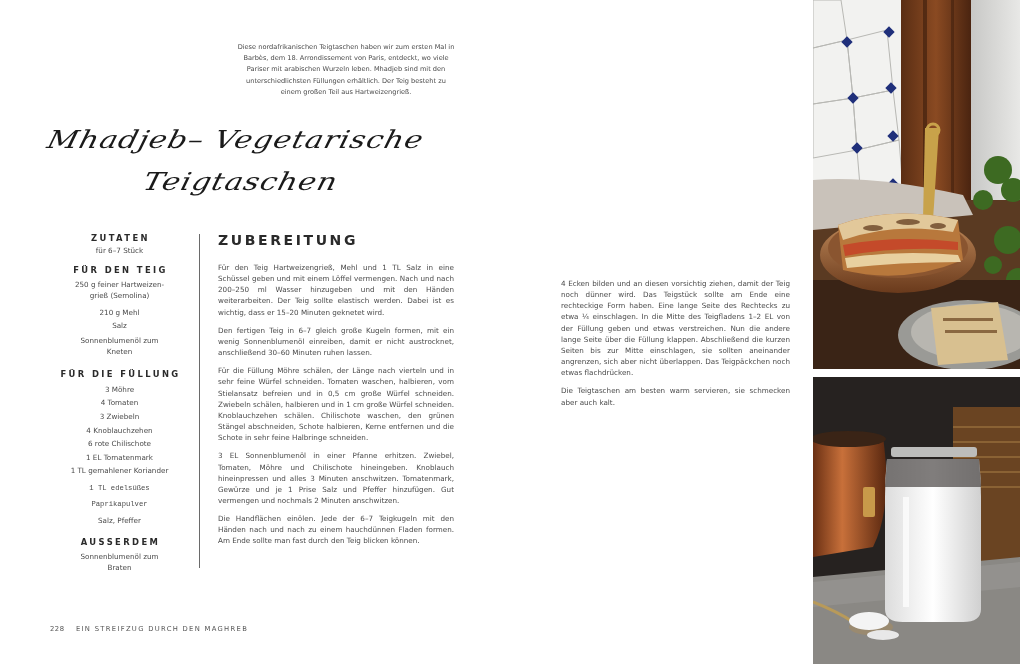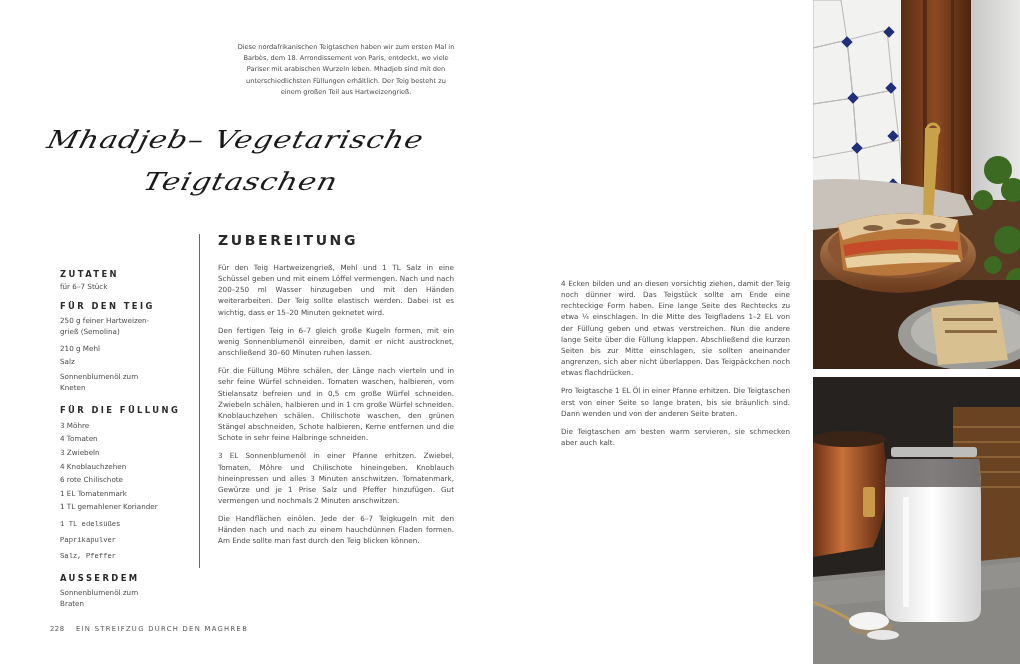--- a/index.html
+++ b/index.html
@@ -13,22 +13,22 @@
 
     .title {
       position: absolute; left: 48px; top: 118px; width: 380px; height: 100px;
       font-family: "DejaVu Serif", serif; font-style: italic; font-weight: 300;
       color: #1a1a1a; letter-spacing: 1px;
     }
     .title .line1 { position: absolute; left: 0; top: 4px; font-size: 30px; transform: skewX(-14deg) scaleY(0.82); transform-origin: left; white-space: nowrap; font-weight: normal; }
     .title .line2 { position: absolute; left: 96px; top: 46px; font-size: 30px; transform: skewX(-14deg) scaleY(0.82); transform-origin: left; white-space: nowrap; font-weight: normal; }
 
     .ingredients {
-      position: absolute; left: 60px; top: 232px; width: 119px; text-align: left;
-      font-size: 7.2px; line-height: 13.6px; color: #4a4a4a; margin-top: 36px;
+      position: absolute; left: 60px; top: 232px; width: 119px; text-align: center;
+      font-size: 7.2px; line-height: 13.6px; color: #4a4a4a;
     }
     .ing-heading {
       font-weight: bold; letter-spacing: 2.4px; color: #2a2a2a; font-size: 8.4px;
       line-height: 12px; margin-right: -2px;
     }
     .ing-sub { margin-bottom: 6px; }
     .ing-group { margin-top: 6px; }
     .ing-group .ing-heading { margin-bottom: 3px; }
     .ing-item { margin-bottom: 0px; }
 
@@ -83,21 +83,21 @@
   <div class="ing-group" style="margin-top:10px;">
     <div class="ing-heading">FÜR DIE FÜLLUNG</div>
     <div class="ing-item">3 Möhre</div>
     <div class="ing-item">4 Tomaten</div>
     <div class="ing-item">3 Zwiebeln</div>
     <div class="ing-item">4 Knoblauchzehen</div>
     <div class="ing-item">6 rote Chilischote</div>
     <div class="ing-item">1 EL Tomatenmark</div>
     <div class="ing-item">1 TL gemahlener Koriander</div>
     <div class="ing-item" style="line-height:16px;margin-top:2px;font-family:Liberation Mono, monospace;">1 TL edelsüßes<br>Paprikapulver</div>
-    <div class="ing-item" style="margin-top:2px;font-family:Liberation Mono, monospace;">Salz, Pfeffer</div>
+    <div class="ing-item" style="margin-top:2px;">Salz, Pfeffer</div>
   </div>
 
   <div class="ing-group" style="margin-top:8px;">
     <div class="ing-heading">AUSSERDEM</div>
     <div class="ing-item" style="line-height:11.5px;">Sonnenblumenöl zum<br>Braten</div>
   </div>
 </div>
 
 <div class="divider"></div>
 
@@ -106,21 +106,20 @@
 <div class="prep-col col-a">
   <p>Für den Teig Hartweizengrieß, Mehl und 1 TL Salz in eine Schüssel geben und mit einem Löffel vermengen. Nach und nach 200–250 ml Wasser hinzugeben und mit den Händen weiterarbeiten. Der Teig sollte elastisch werden. Dabei ist es wichtig, dass er 15–20 Minuten geknetet wird.</p>
   <p>Den fertigen Teig in 6–7 gleich große Kugeln formen, mit ein wenig Sonnenblumenöl einreiben, damit er nicht austrocknet, anschließend 30–60 Minuten ruhen lassen.</p>
   <p>Für die Füllung Möhre schälen, der Länge nach vierteln und in sehr feine Würfel schneiden. Tomaten waschen, halbieren, vom Stielansatz befreien und in 0,5 cm große Würfel schneiden. Zwiebeln schälen, halbieren und in 1 cm große Würfel schneiden. Knoblauchzehen schälen. Chilischote waschen, den grünen Stängel abschneiden, Schote halbieren, Kerne entfernen und die Schote in sehr feine Halbringe schneiden.</p>
   <p>3 EL Sonnenblumenöl in einer Pfanne erhitzen. Zwiebel, Tomaten, Möhre und Chilischote hineingeben. Knoblauch hineinpressen und alles 3 Minuten anschwitzen. Tomatenmark, Gewürze und je 1 Prise Salz und Pfeffer hinzufügen. Gut vermengen und nochmals 2 Minuten anschwitzen.</p>
   <p>Die Handflächen einölen. Jede der 6–7 Teigkugeln mit den Händen nach und nach zu einem hauchdünnen Fladen formen. Am Ende sollte man fast durch den Teig blicken können.</p>
 </div>
 
 <div class="prep-col col-b">
   <p>4 Ecken bilden und an diesen vorsichtig ziehen, damit der Teig noch dünner wird. Das Teigstück sollte am Ende eine rechteckige Form haben. Eine lange Seite des Rechtecks zu etwa ¼ einschlagen. In die Mitte des Teigfladens 1–2 EL von der Füllung geben und etwas verstreichen. Nun die andere lange Seite über die Füllung klappen. Abschließend die kurzen Seiten bis zur Mitte einschlagen, sie sollten aneinander angrenzen, sich aber nicht überlappen. Das Teigpäckchen noch etwas flachdrücken.</p>
-  <p>Pro Teigtasche 1 EL Öl in einer Pfanne erhitzen. Die Teigtaschen erst von einer Seite so lange braten, bis sie bräunlich sind. Dann wenden und von der anderen Seite braten.</p>
   <p>Die Teigtaschen am besten warm servieren, sie schmecken aber auch kalt.</p>
 </div>
 
 <div class="footer">
   <span class="pnum">228</span>
   <span>EIN STREIFZUG DURCH DEN MAGHREB</span>
 </div>
 
 <div class="photo photo-top">
   <svg width="207" height="369" viewBox="0 0 207 369" xmlns="http://www.w3.org/2000/svg">

